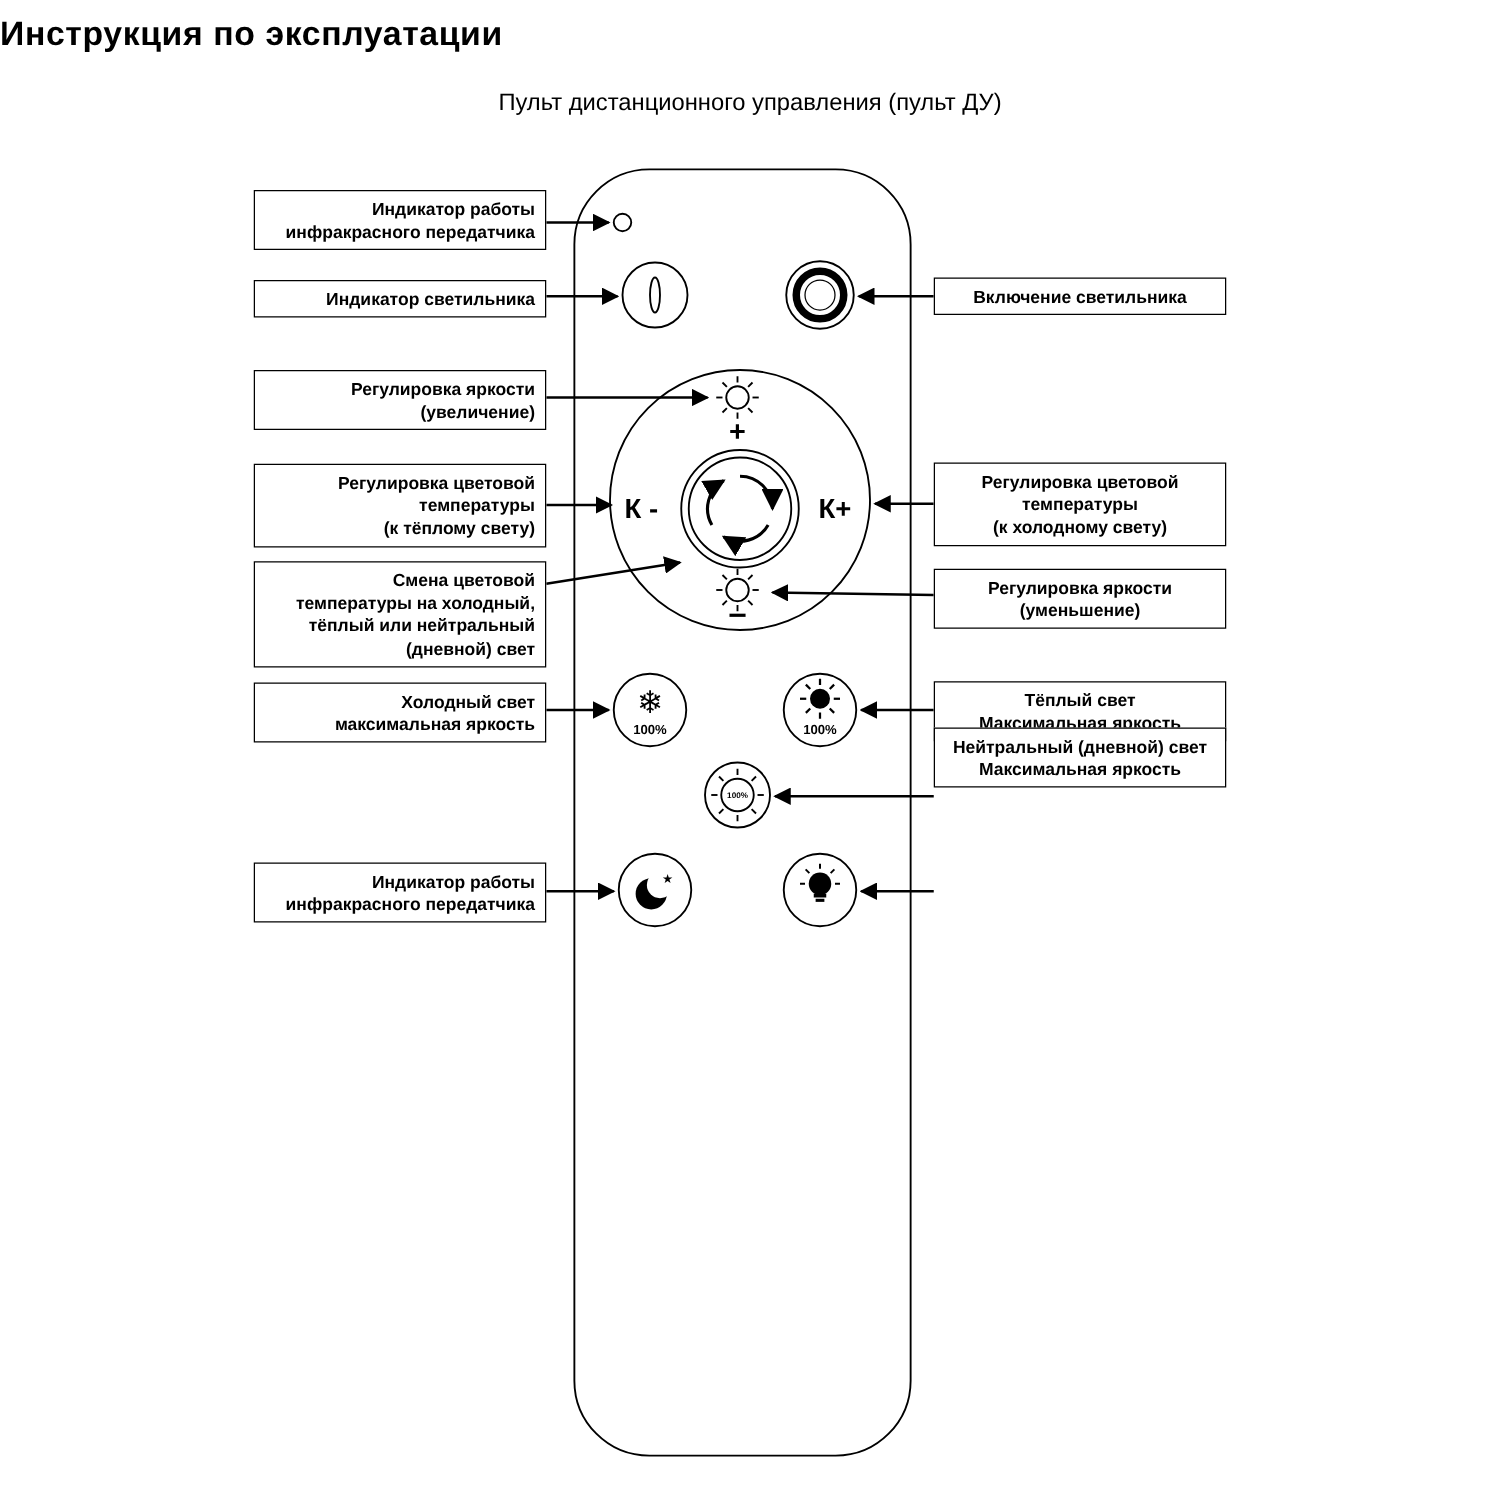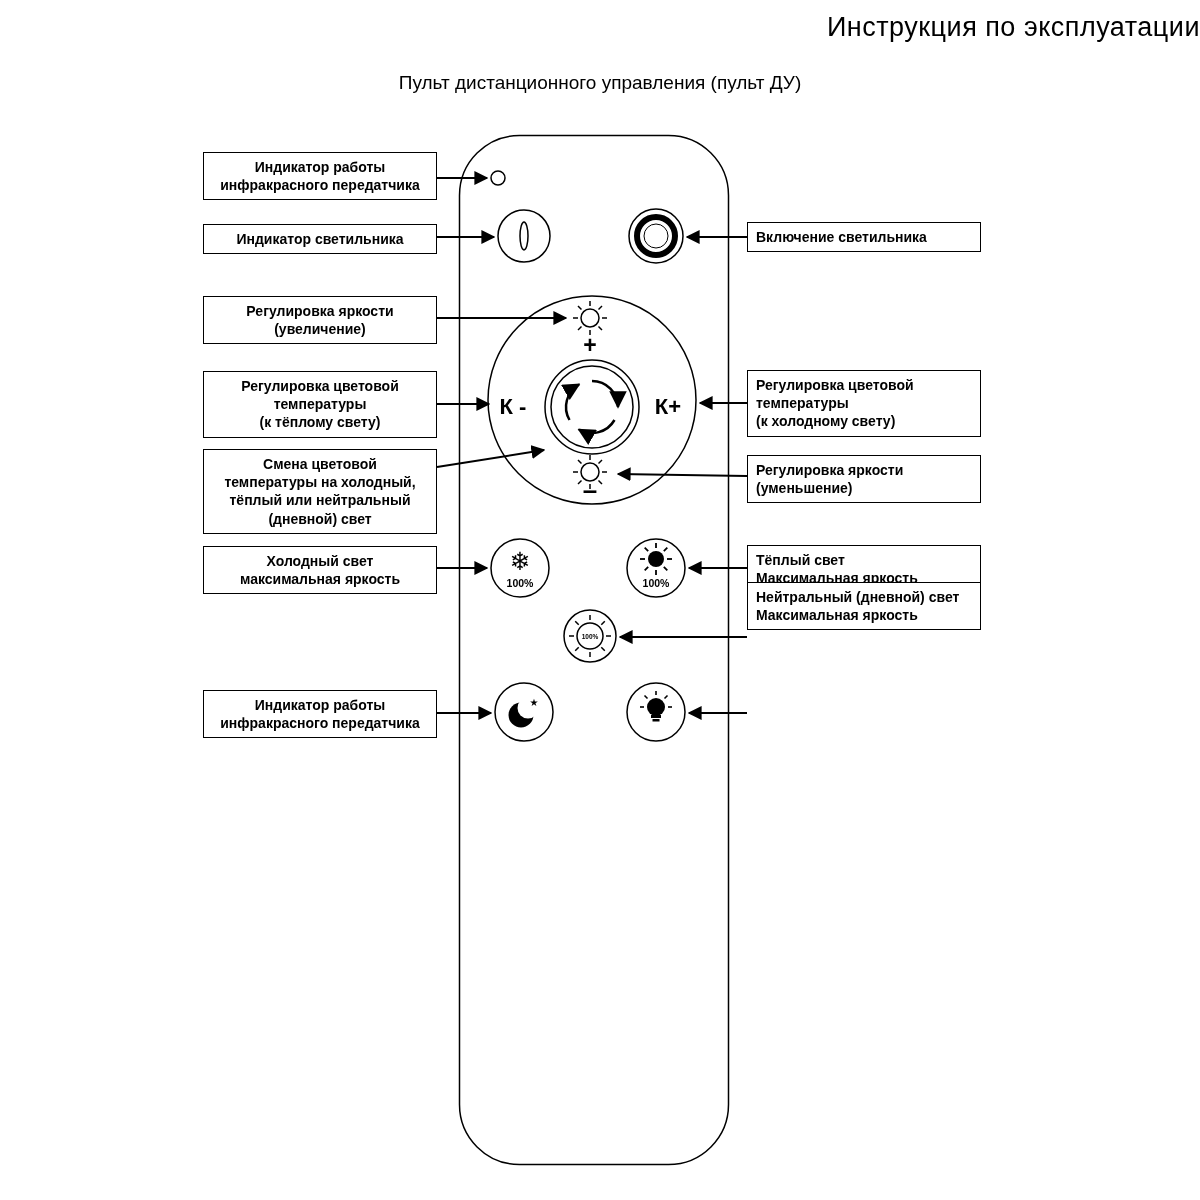--- a/index.html
+++ b/index.html
@@ -1,27 +1,27 @@
 <!DOCTYPE html>
 <html><head>
 <meta charset="utf-8">
 <style>
   html,body{margin:0;padding:0;background:#fff}
   .stage{position:relative;width:1200px;height:1200px;background:#fff;
          font-family:"Liberation Sans",sans-serif;color:#000;overflow:hidden}
-  .title{position:absolute;top:12px;left:0;width:100%;text-align:right;
-         font-size:27px;font-weight:normal;margin:0;letter-spacing:.5px}
+  .title{position:absolute;top:12px;left:0;width:100%;text-align:left;
+         font-size:27px;font-weight:bold;margin:0;letter-spacing:.5px}
   .subtitle{position:absolute;top:72px;left:0;width:100%;text-align:center;
          font-size:19px;font-weight:normal;margin:0}
   svg.diagram{position:absolute;left:0;top:0;z-index:1}
   .callout{position:absolute;z-index:2;box-sizing:border-box;width:234px;
          border:1.5px solid #000;padding:5px 8px;font-size:14px;font-weight:bold;
          line-height:1.3;white-space:pre-line;background:#fff}
-  .callout.left{left:203px;text-align:center}
-  .callout.right{left:747px;text-align:left}
+  .callout.left{left:203px;text-align:right}
+  .callout.right{left:747px;text-align:center}
   text{fill:#000;font-family:"Liberation Sans",sans-serif}
   .k-label{font-size:22px;font-weight:bold}
   .sign-plus{font-size:23px;font-weight:bold}
   .sign-minus{font-size:26px;font-weight:bold}
   .pct{font-size:10.5px;font-weight:bold}
   .pct-small{font-size:6.5px;font-weight:bold}
   .snow{font-size:25px}
   .star{font-size:10px}
 </style>
 </head>

